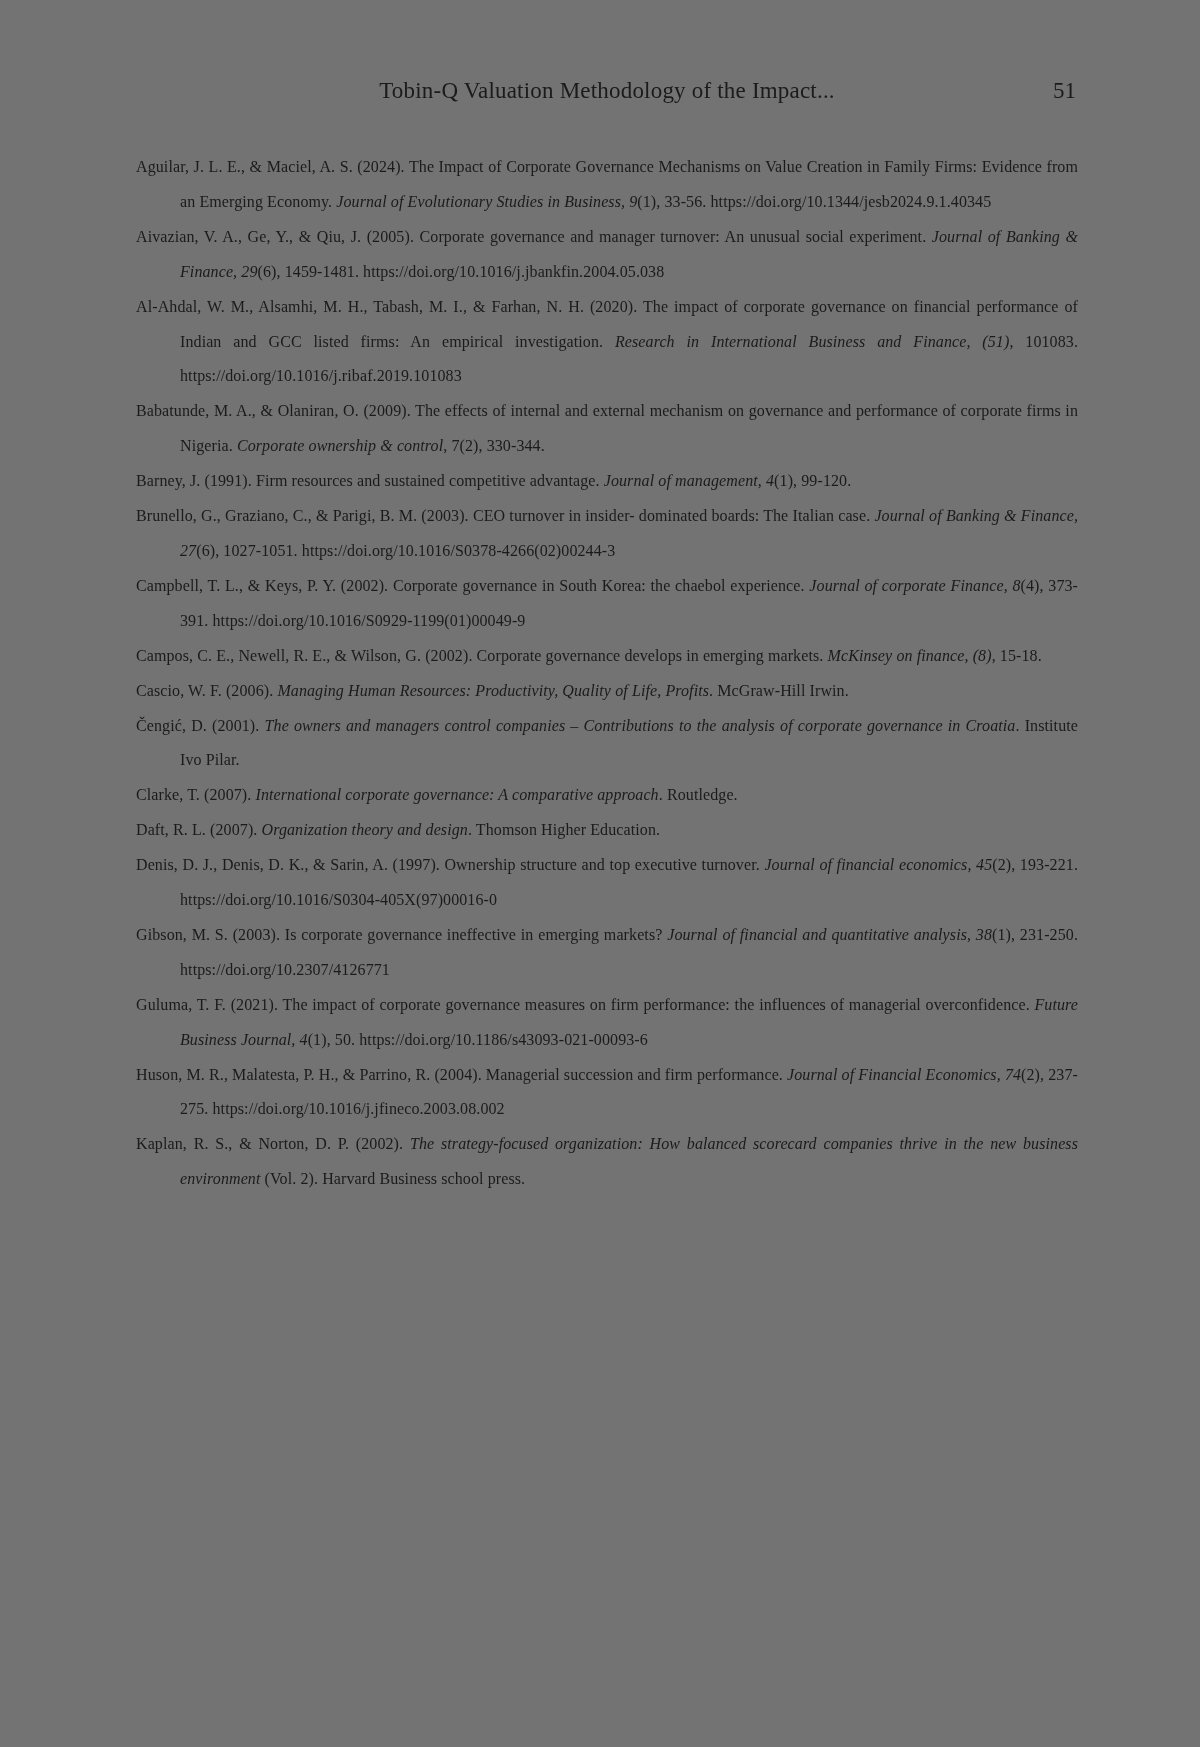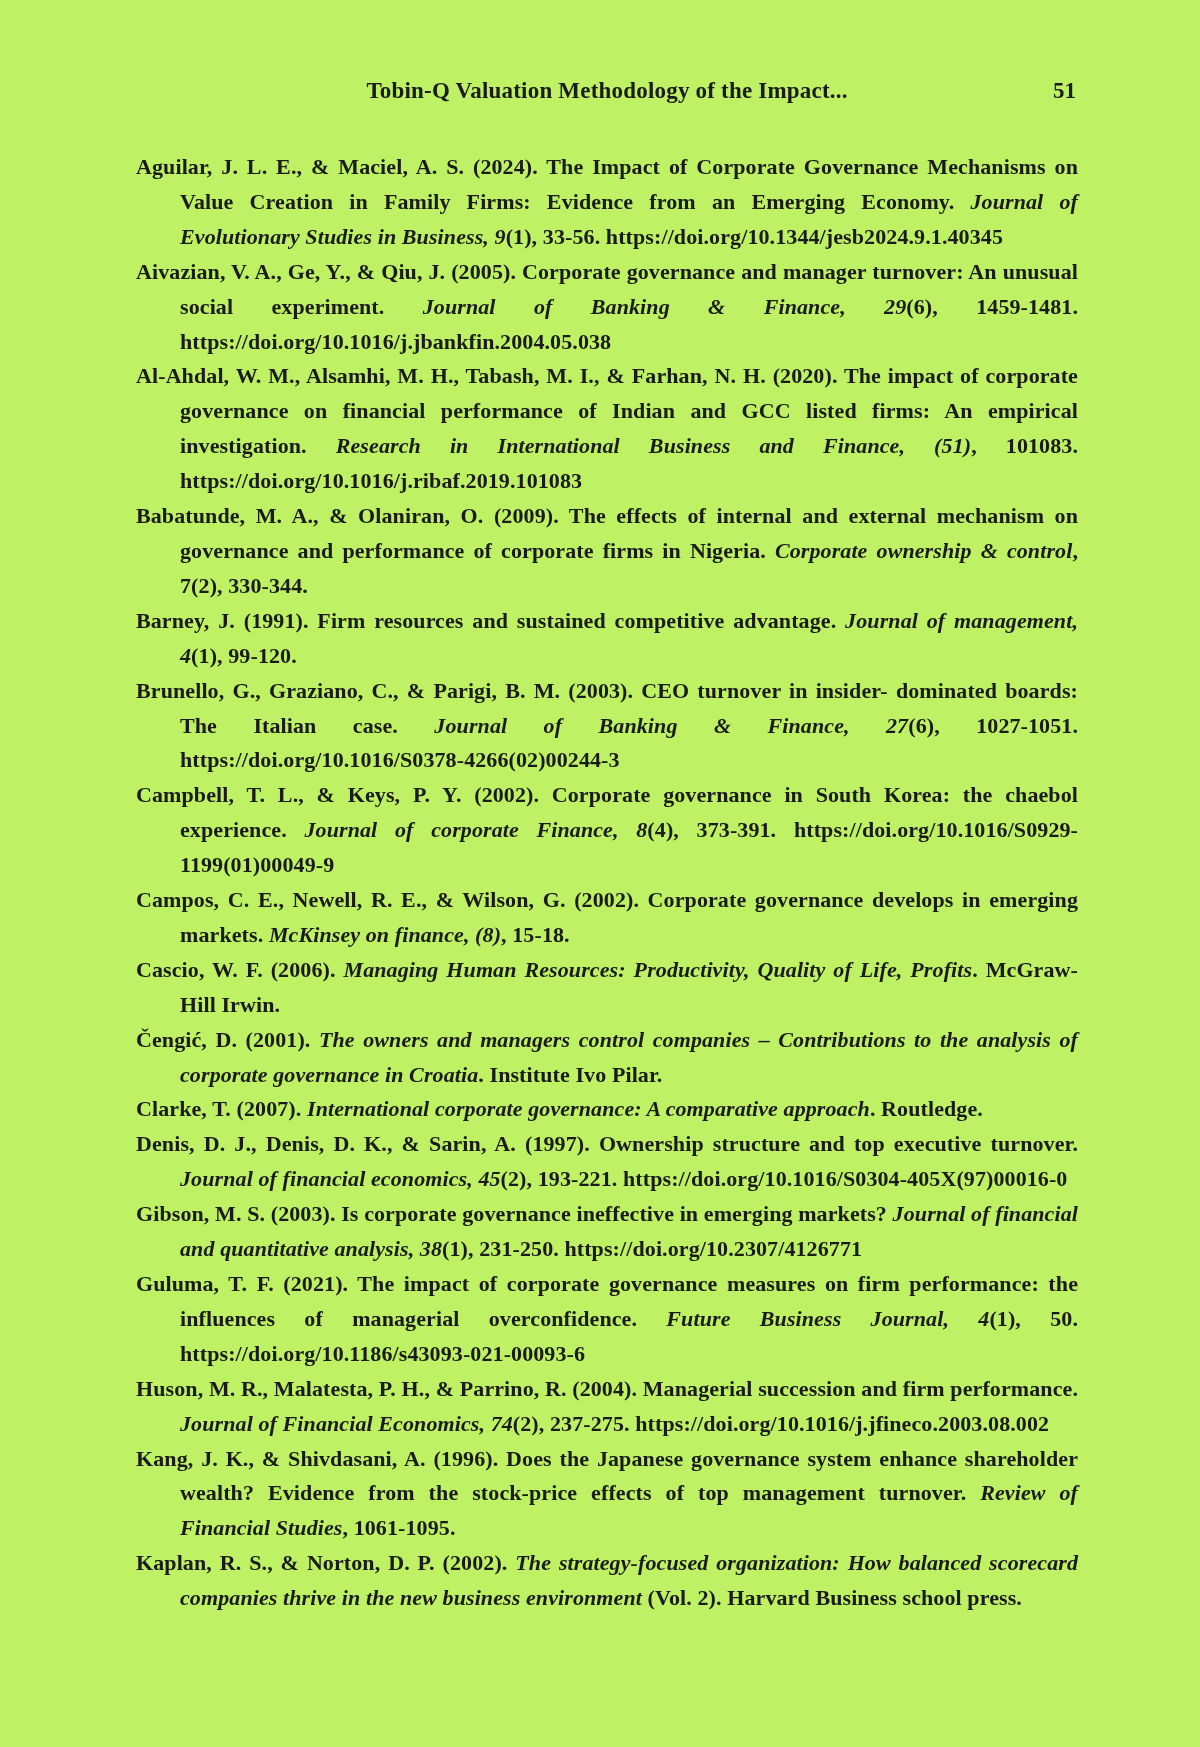--- a/index.html
+++ b/index.html
@@ -11,22 +11,21 @@
     width: 1200px;
     height: 1747px;
     position: relative;
     font-family: "Liberation Serif", serif;
     color: #1b1b1b;
     overflow: hidden;
   }
   .page {
     position: absolute;
     inset: 0;
-    background: #bef264;
-    font-weight: bold;
+    background: #737373;
   }
   .header {
     position: absolute;
     top: 76px;
     left: 136px;
     width: 942px;
     height: 32px;
     font-size: 23px;
     line-height: 30px;
   }
@@ -38,21 +37,21 @@
     position: absolute;
     right: 2px;
     top: 0;
     margin-left: 27px;
   }
   .refs {
     position: absolute;
     top: 150px;
     left: 136px;
     width: 942px;
-    font-size: 22px;
+    font-size: 16px;
     line-height: 34.9px;
     letter-spacing: 0.1px;
   }
   .ref {
     margin: 0;
     padding-left: 44px;
     text-indent: -44px;
     text-align: justify;
     text-align-last: left;
   }
@@ -75,21 +74,21 @@
       <p class="ref"><span>Aivazian, V. A., Ge, Y., &amp; Qiu, J. (2005). Corporate governance and manager turnover: An unusual social experiment. </span><em>Journal of Banking &amp; Finance, 29</em><span>(6), 1459-1481. https://doi.org/10.1016/j.jbankfin.2004.05.038</span></p>
       <p class="ref"><span>Al-Ahdal, W. M., Alsamhi, M. H., Tabash, M. I., &amp; Farhan, N. H. (2020). The impact of corporate governance on financial performance of Indian and GCC listed firms: An empirical investigation. </span><em>Research in International Business and Finance, (51)</em><span>, 101083. https://doi.org/10.1016/j.ribaf.2019.101083</span></p>
       <p class="ref"><span>Babatunde, M. A., &amp; Olaniran, O. (2009). The effects of internal and external mechanism on governance and performance of corporate firms in Nigeria. </span><em>Corporate ownership &amp; control</em><span>, 7(2), 330-344.</span></p>
       <p class="ref"><span>Barney, J. (1991). Firm resources and sustained competitive advantage. </span><em>Journal of management, 4</em><span>(1), 99-120.</span></p>
       <p class="ref"><span>Brunello, G., Graziano, C., &amp; Parigi, B. M. (2003). CEO turnover in insider- dominated boards: The Italian case. </span><em>Journal of Banking &amp; Finance, 27</em><span>(6), 1027-1051. https://doi.org/10.1016/S0378-4266(02)00244-3</span></p>
       <p class="ref"><span>Campbell, T. L., &amp; Keys, P. Y. (2002). Corporate governance in South Korea: the chaebol experience. </span><em>Journal of corporate Finance, 8</em><span>(4), 373-391. https://doi.org/10.1016/S0929-1199(01)00049-9</span></p>
       <p class="ref"><span>Campos, C. E., Newell, R. E., &amp; Wilson, G. (2002). Corporate governance develops in emerging markets. </span><em>McKinsey on finance, (8)</em><span>, 15-18.</span></p>
       <p class="ref"><span>Cascio, W. F. (2006). </span><em>Managing Human Resources: Productivity, Quality of Life, Profits</em><span>. McGraw-Hill Irwin.</span></p>
       <p class="ref"><span>Čengić, D. (2001). </span><em>The owners and managers control companies – Contributions to the analysis of corporate governance in Croatia</em><span>. Institute Ivo Pilar.</span></p>
       <p class="ref"><span>Clarke, T. (2007). </span><em>International corporate governance: A comparative approach</em><span>. Routledge.</span></p>
+      <p class="ref"><span>Daft, R. L. (2007). </span><em>Organization theory and design</em><span>. Thomson Higher Education.</span></p>
       <p class="ref"><span>Denis, D. J., Denis, D. K., &amp; Sarin, A. (1997). Ownership structure and top executive turnover. </span><em>Journal of financial economics, 45</em><span>(2), 193-221. https://doi.org/10.1016/S0304-405X(97)00016-0</span></p>
       <p class="ref"><span>Gibson, M. S. (2003). Is corporate governance ineffective in emerging markets? </span><em>Journal of financial and quantitative analysis, 38</em><span>(1), 231-250. https://doi.org/10.2307/4126771</span></p>
       <p class="ref"><span>Guluma, T. F. (2021). The impact of corporate governance measures on firm performance: the influences of managerial overconfidence. </span><em>Future Business Journal, 4</em><span>(1), 50. https://doi.org/10.1186/s43093-021-00093-6</span></p>
       <p class="ref"><span>Huson, M. R., Malatesta, P. H., &amp; Parrino, R. (2004). Managerial succession and firm performance. </span><em>Journal of Financial Economics, 74</em><span>(2), 237-275. https://doi.org/10.1016/j.jfineco.2003.08.002</span></p>
-      <p class="ref"><span>Kang, J. K., &amp; Shivdasani, A. (1996). Does the Japanese governance system enhance shareholder wealth? Evidence from the stock-price effects of top management turnover. </span><em>Review of Financial Studies</em><span>, 1061-1095.</span></p>
       <p class="ref"><span>Kaplan, R. S., &amp; Norton, D. P. (2002). </span><em>The strategy-focused organization: How balanced scorecard companies thrive in the new business environment</em><span> (Vol. 2). Harvard Business school press.</span></p>
     </div>
 
 </div>
 
 </body></html>

